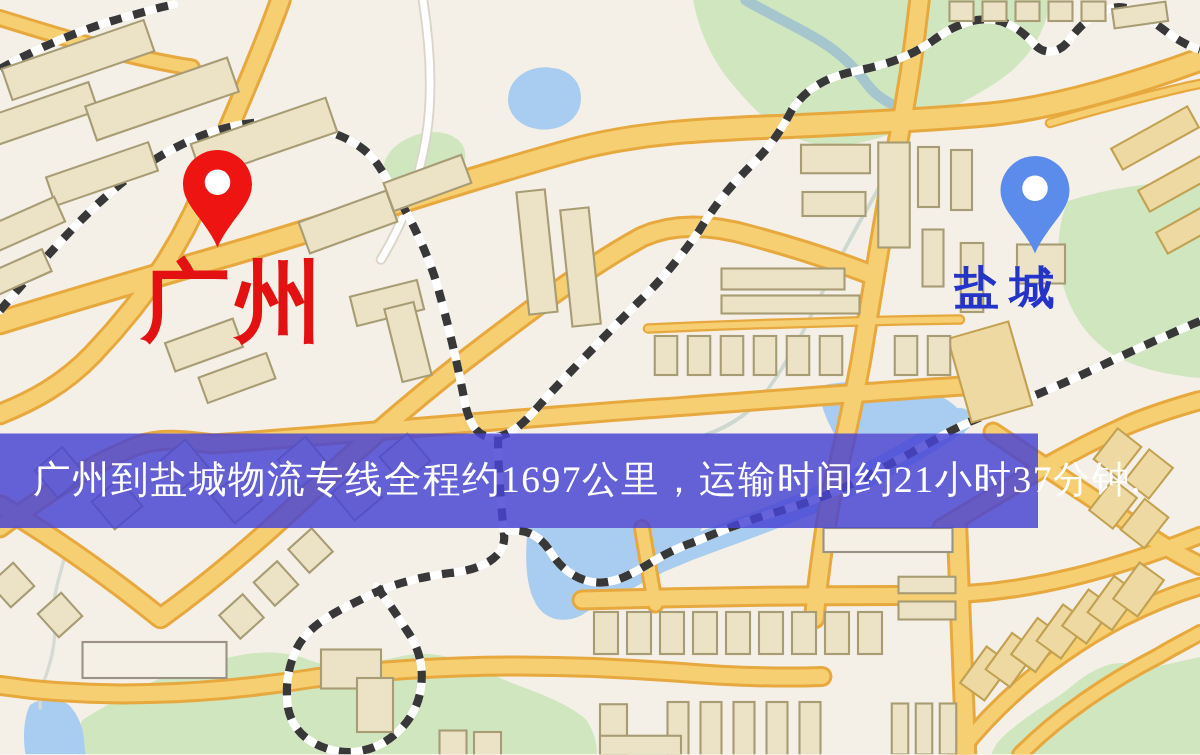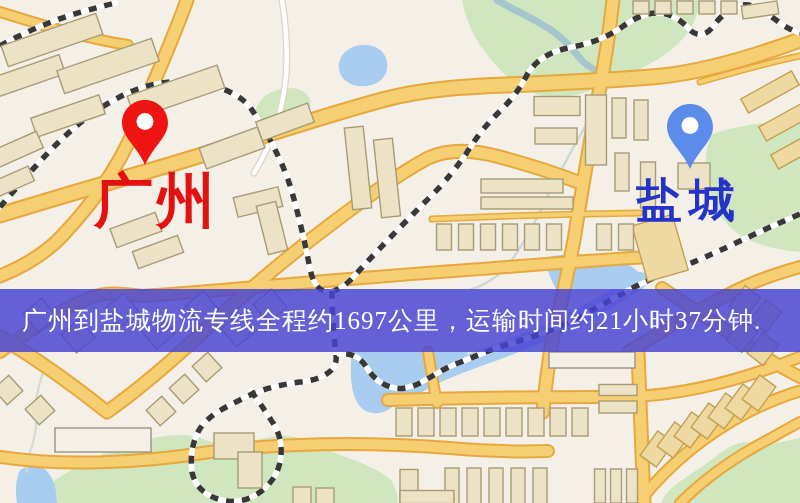--- a/index.html
+++ b/index.html
@@ -16,22 +16,22 @@
   .rwd{fill:none;stroke:#383838;stroke-width:5.5;stroke-dasharray:8 8;stroke-linecap:butt;}
   
   .bt{fill:#ece2c6;stroke:#a89c74;stroke-width:1.4;}
   .bh{fill:#eed9a2;stroke:#c2a152;stroke-width:1.4;}
   .bw{fill:#f4f0e6;stroke:#9a9284;stroke-width:1.4;}
   .park{fill:#cfe6bf;stroke:none;}
   .water{fill:#a8cdf0;stroke:none;}
   .city-label{position:absolute;font-weight:700;line-height:1;white-space:nowrap;
               font-family:"Liberation Serif",serif;}
   #label-guangzhou{left:94px;top:172px;font-size:59px;color:#e31111;letter-spacing:3px;}
-  #label-yancheng{left:636px;top:178px;font-size:46px;color:#2433c8;letter-spacing:7px;}
-  .banner{position:absolute;left:0;top:289px;width:800px;height:63px;
+  #label-yancheng{left:636px;top:178px;font-size:30px;color:#2433c8;letter-spacing:7px;}
+  .banner{position:absolute;left:0;top:289px;width:692px;height:63px;
           background:rgba(71,67,212,0.83);color:#ffffff;font-size:25px;
           letter-spacing:1px;line-height:63px;padding-left:22px;box-sizing:border-box;
           white-space:nowrap;font-family:"Liberation Serif",serif;}
 </style>
 </head>
 <body>
 
 <div class="stage">
 
   <svg width="800" height="503" viewBox="0 0 800 503">

